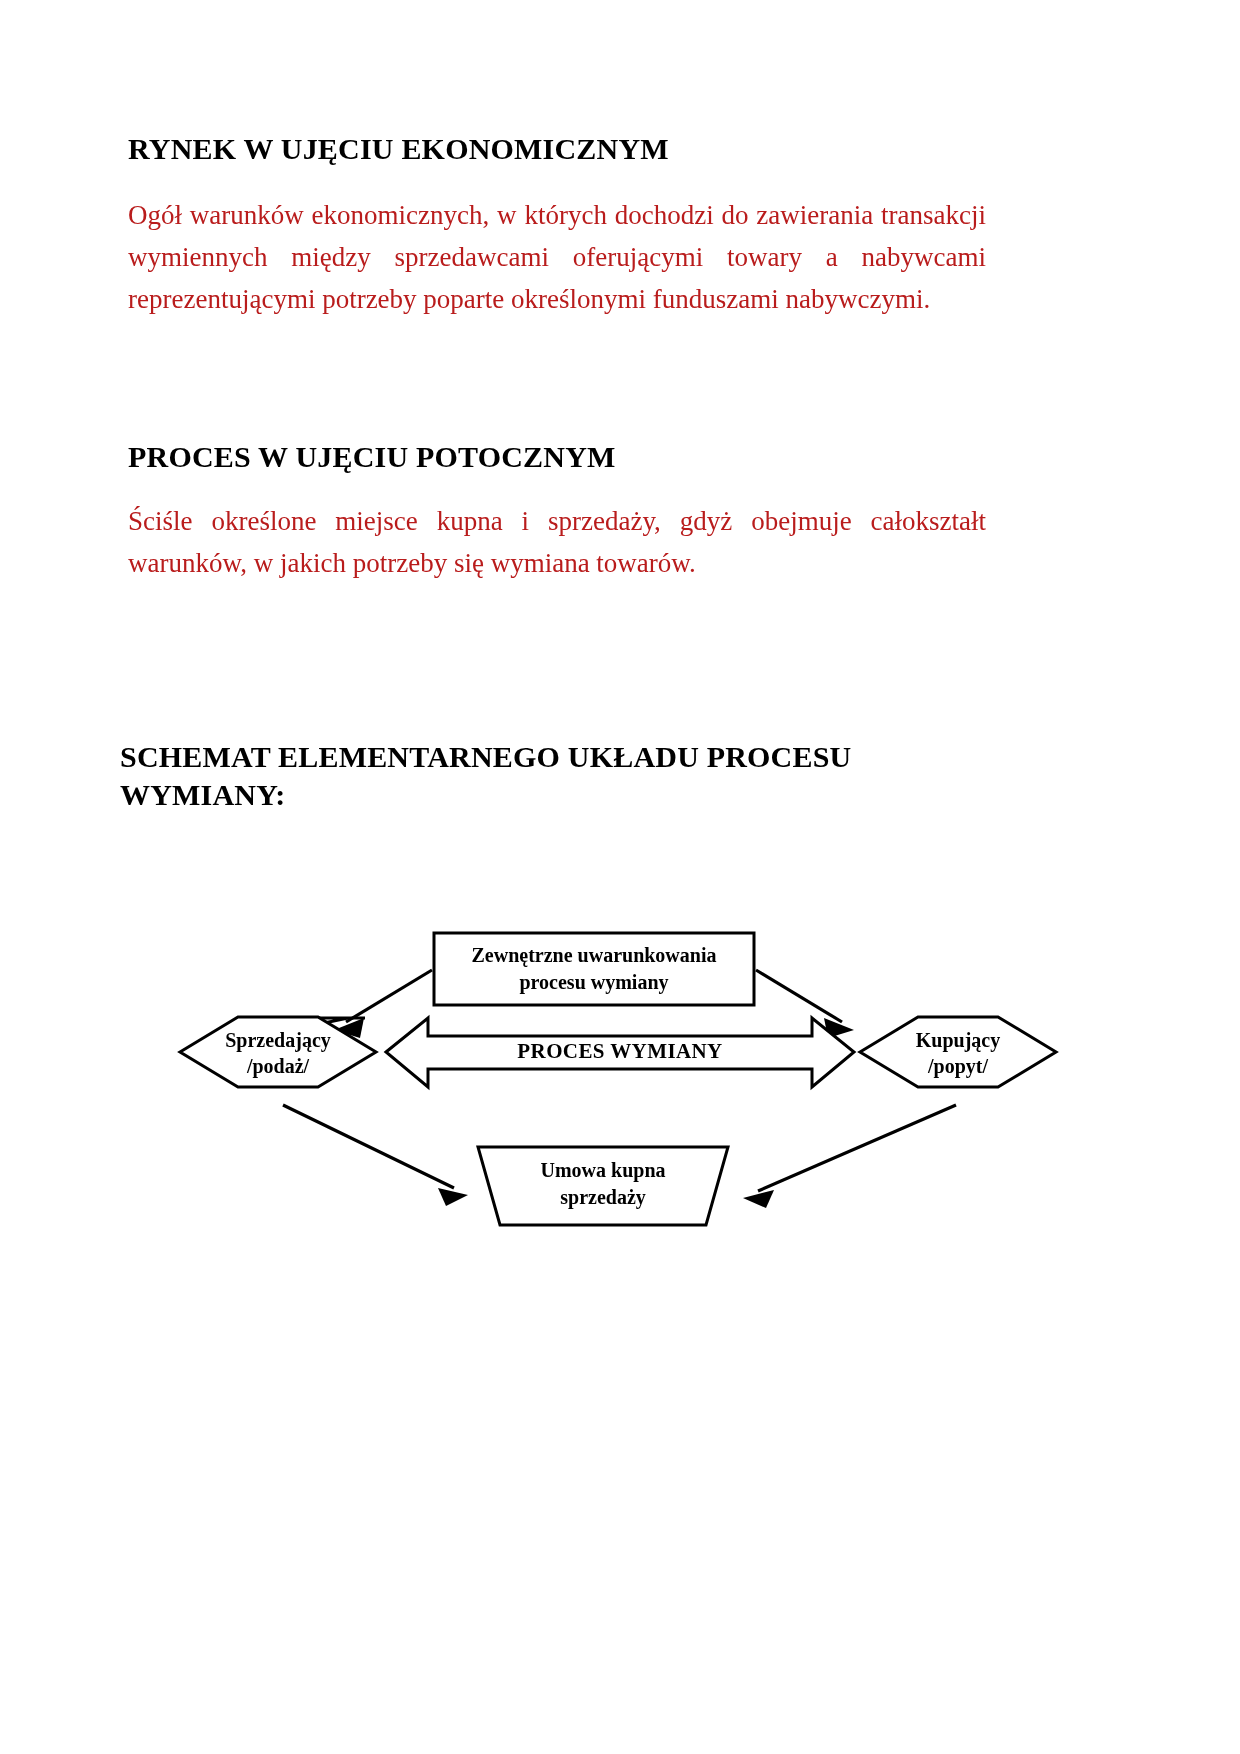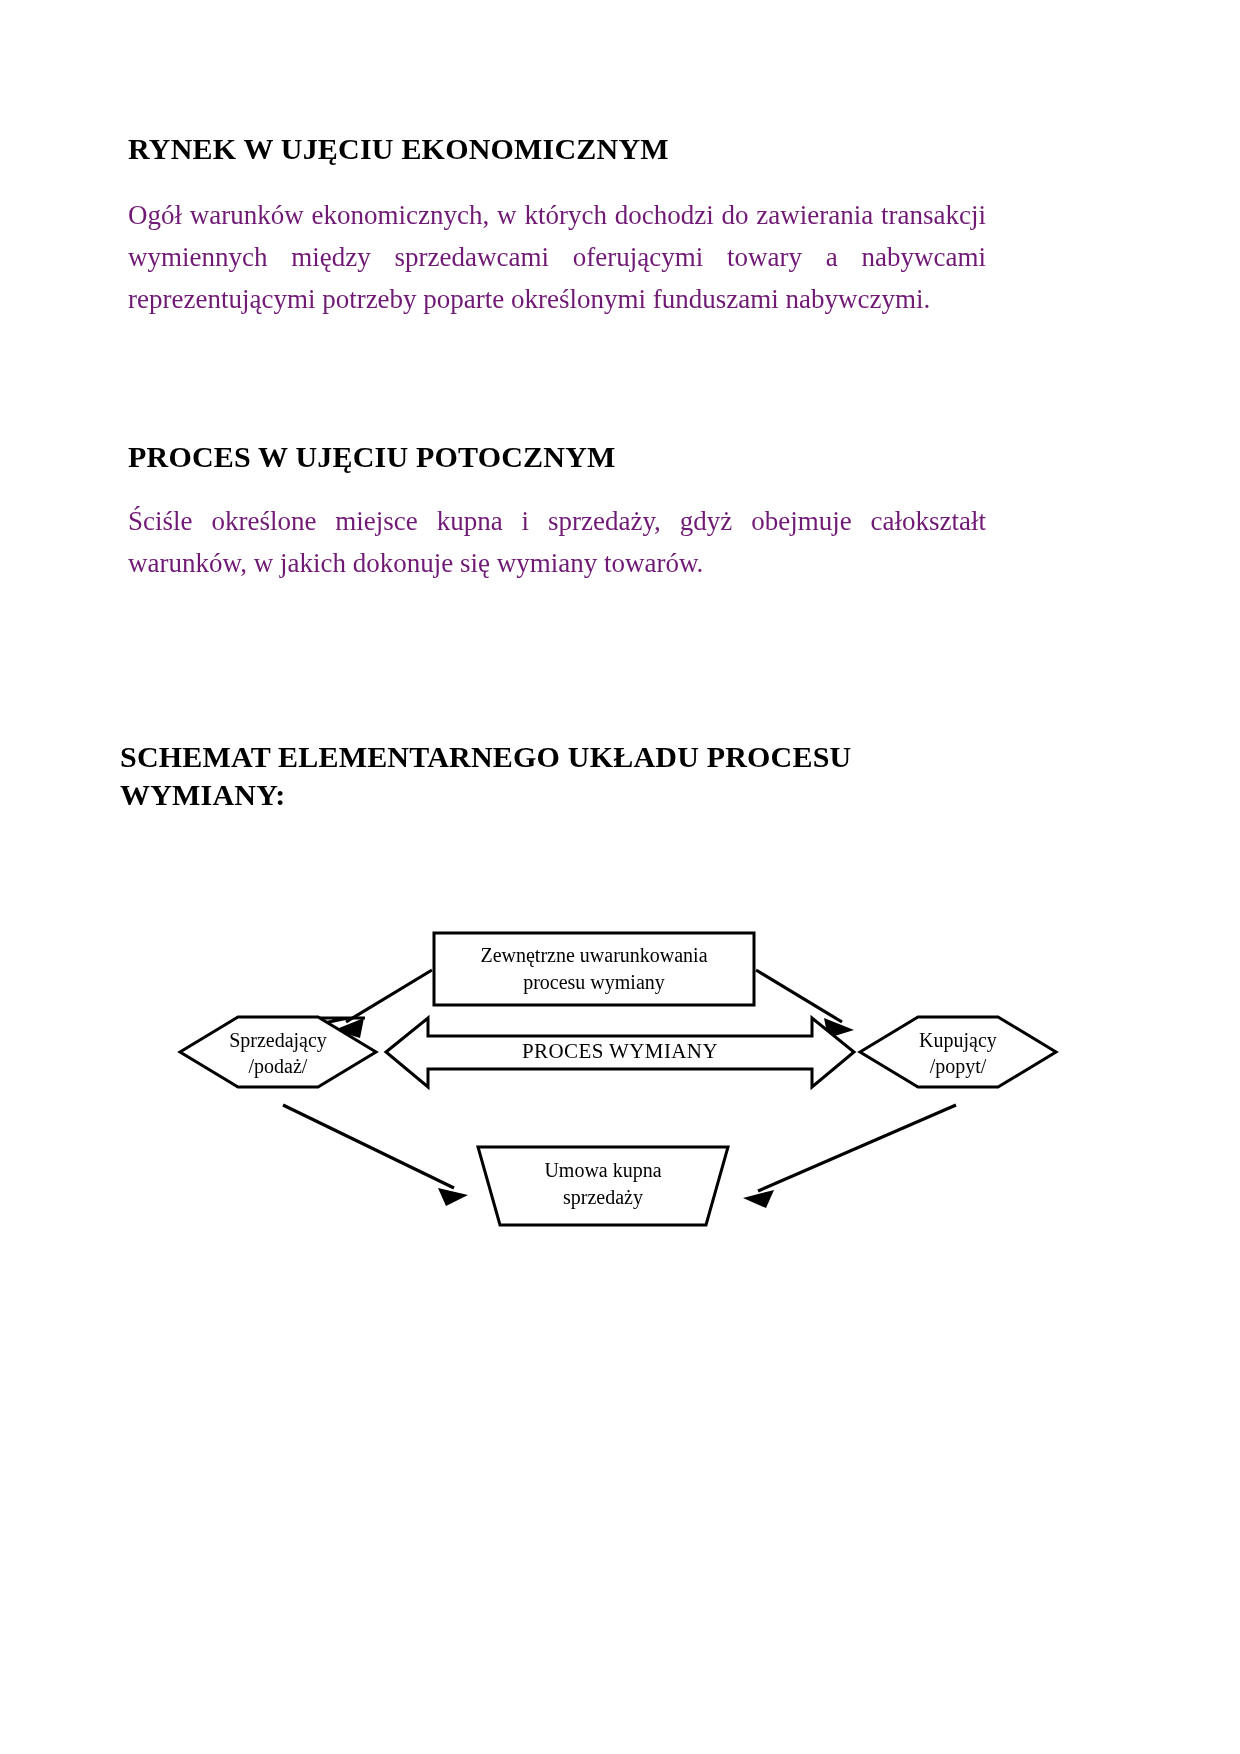--- a/index.html
+++ b/index.html
@@ -29,35 +29,36 @@
     color: #000000;
   }
 
   p.doc-para {
     font-family: "Liberation Serif", "DejaVu Serif", serif;
     font-size: 27px;
     line-height: 42px;
     margin: 0;
     padding: 0;
     text-align: justify;
-    color: #701a75;
+    color: #b91c1c;
   }
 
   .block-h1 { position: absolute; left: 128px; top: 130px; width: 860px; }
   .block-p1 { position: absolute; left: 128px; top: 194px; width: 858px; }
   .block-h2 { position: absolute; left: 128px; top: 438px; width: 860px; }
   .block-p2 { position: absolute; left: 128px; top: 500px; width: 858px; }
   .block-h3 { position: absolute; left: 120px; top: 738px; width: 860px; }
 
   .diagram-wrap {
     position: absolute;
     left: 128px;
     top: 900px;
     width: 984px;
     height: 380px;
+    font-weight: bold;
   }
   .diagram-svg {
     display: block;
     width: 984px;
     height: 380px;
   }
   .shape-outline {
     fill: #ffffff;
     stroke: #000000;
     stroke-width: 3;
@@ -99,21 +100,21 @@
 
   <div class="block-p1">
     <p class="doc-para">Ogół warunków ekonomicznych, w których dochodzi do zawierania transakcji wymiennych między sprzedawcami oferującymi towary a nabywcami reprezentującymi potrzeby poparte określonymi funduszami nabywczymi.</p>
   </div>
 
   <div class="block-h2">
     <h1 class="doc-heading">PROCES W UJĘCIU POTOCZNYM</h1>
   </div>
 
   <div class="block-p2">
-    <p class="doc-para">Ściśle określone miejsce kupna i sprzedaży, gdyż obejmuje całokształt warunków, w jakich dokonuje się wymiany towarów.</p>
+    <p class="doc-para">Ściśle określone miejsce kupna i sprzedaży, gdyż obejmuje całokształt warunków, w jakich potrzeby się wymiana towarów.</p>
   </div>
 
   <div class="block-h3">
     <h1 class="doc-heading">SCHEMAT ELEMENTARNEGO UKŁADU PROCESU WYMIANY:</h1>
   </div>
 
   <div class="diagram-wrap">
     <svg class="diagram-svg" viewBox="0 0 984 380" xmlns="http://www.w3.org/2000/svg">
 
       <rect class="shape-outline" x="306" y="33" width="320" height="72"></rect>

